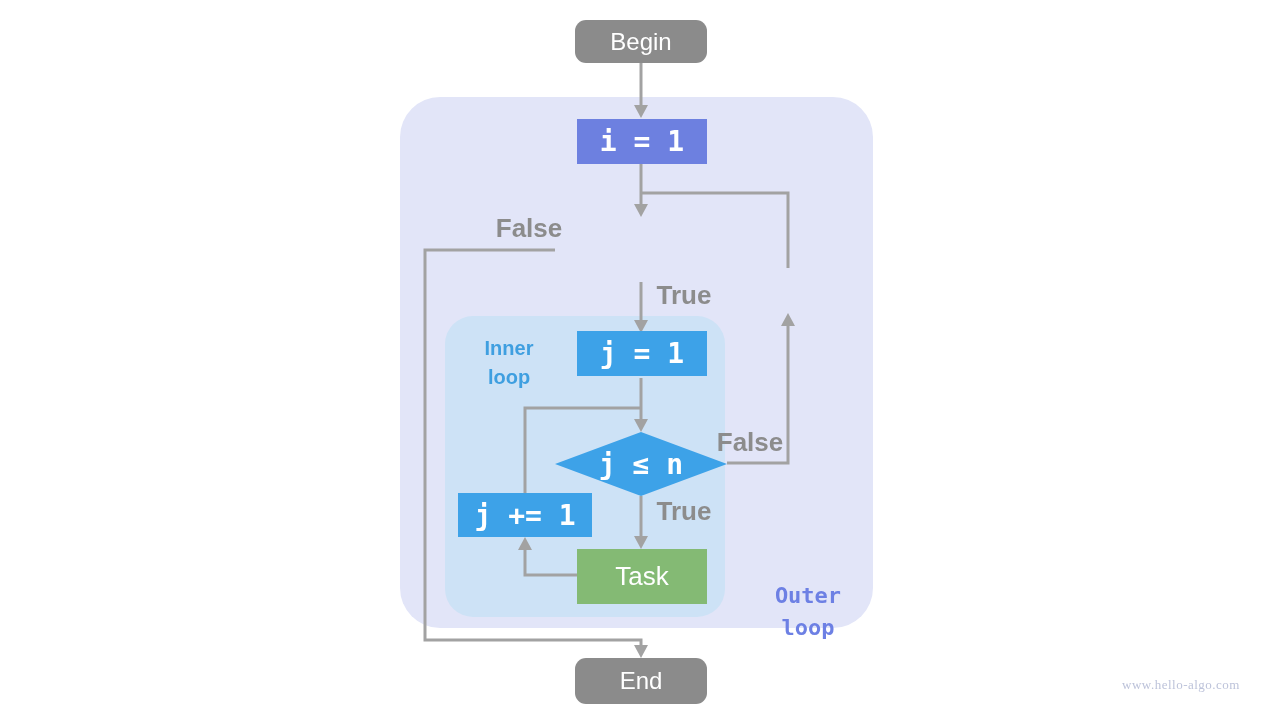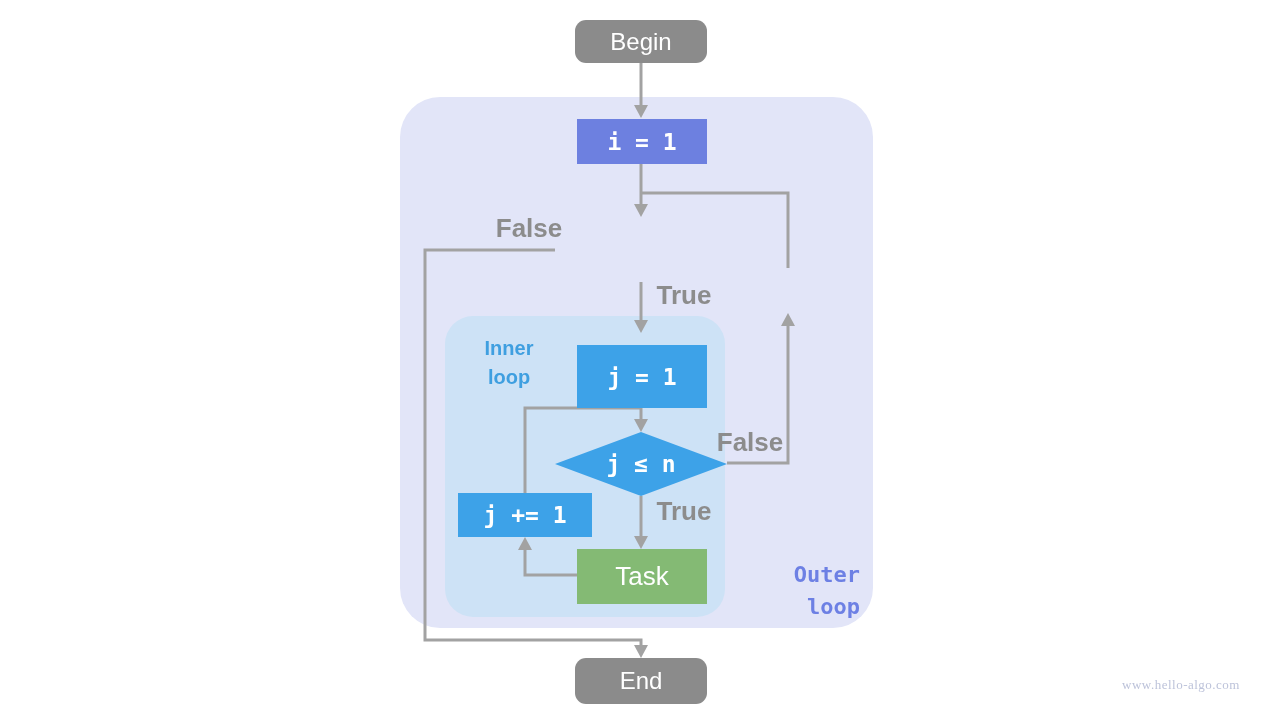--- a/index.html
+++ b/index.html
@@ -9,51 +9,50 @@
   }
   .region{position:absolute;}
   .region.outer{left:400px;top:97px;width:473px;height:531px;border-radius:40px;background:#e2e5f8;}
   .region.inner{left:445px;top:316px;width:280px;height:301px;border-radius:28px;background:#cde2f6;}
   svg.connectors{position:absolute;left:0;top:0;width:1280px;height:720px;}
   .node{
     position:absolute;display:flex;align-items:center;justify-content:center;
     color:#ffffff;box-sizing:border-box;
   }
   .terminal{background:#8b8b8b;border-radius:11px;font-size:24px;}
-  .node.mono{font-family:"DejaVu Sans Mono","Liberation Mono",monospace;font-weight:700;font-size:23px;}
+  .node.mono{font-family:"DejaVu Sans Mono","Liberation Mono",monospace;font-weight:700;font-size:28px;}
   .fill-outer{background:#6d80e0;}
   .fill-inner{background:#3da2e8;}
   .fill-task{background:#84ba74;}
   .diamond{clip-path:polygon(50% 0,100% 50%,50% 100%,0 50%);}
   .n-begin{left:575px;top:20px;width:132px;height:43px;}
   .n-init-i{left:577px;top:119px;width:130px;height:45px;}
   .n-cond-i{left:555px;top:218px;width:172px;height:64px;}
   .n-inc-i{left:720px;top:268px;width:133px;height:45px;}
-  .n-init-j{left:577px;top:345px;width:130px;height:63px;}
+  .n-init-j{left:577px;top:331px;width:130px;height:45px;}
   .n-cond-j{left:555px;top:432px;width:172px;height:64px;}
   .n-inc-j{left:458px;top:493px;width:134px;height:44px;}
   .n-task{left:577px;top:549px;width:130px;height:55px;font-size:26px;}
   .n-end{left:575px;top:658px;width:132px;height:46px;}
   .lbl{
     position:absolute;transform:translate(-50%,-50%);
     font-weight:700;font-size:26px;color:#8c8c8c;white-space:nowrap;
   }
   .l-cond-i-false{left:529px;top:228px;}
   .l-cond-i-true{left:684px;top:295px;}
   .l-cond-j-false{left:750px;top:442px;}
   .l-cond-j-true{left:684px;top:511px;}
   .region-label{
     position:absolute;transform:translate(-50%,-50%);
     font-weight:700;text-align:center;line-height:1.45;
   }
   .rl-inner{left:509px;top:363px;width:80px;font-size:20px;color:#3f9fe0;}
   .rl-outer{
-    left:808px;top:591px;width:104px;font-size:22px;color:#6d80e4;
+    left:808px;top:612px;width:104px;font-size:22px;color:#6d80e4;
     font-family:"DejaVu Sans Mono","Liberation Mono",monospace;
-    text-align:right;
   }
   .watermark{
     position:absolute;right:40px;top:677px;font-size:13px;color:#bdc3da;
     font-family:Liberation Serif, serif;letter-spacing:0.5px;
   }
 </style>
 </head>
 <body>
 
 <div class="canvas">

